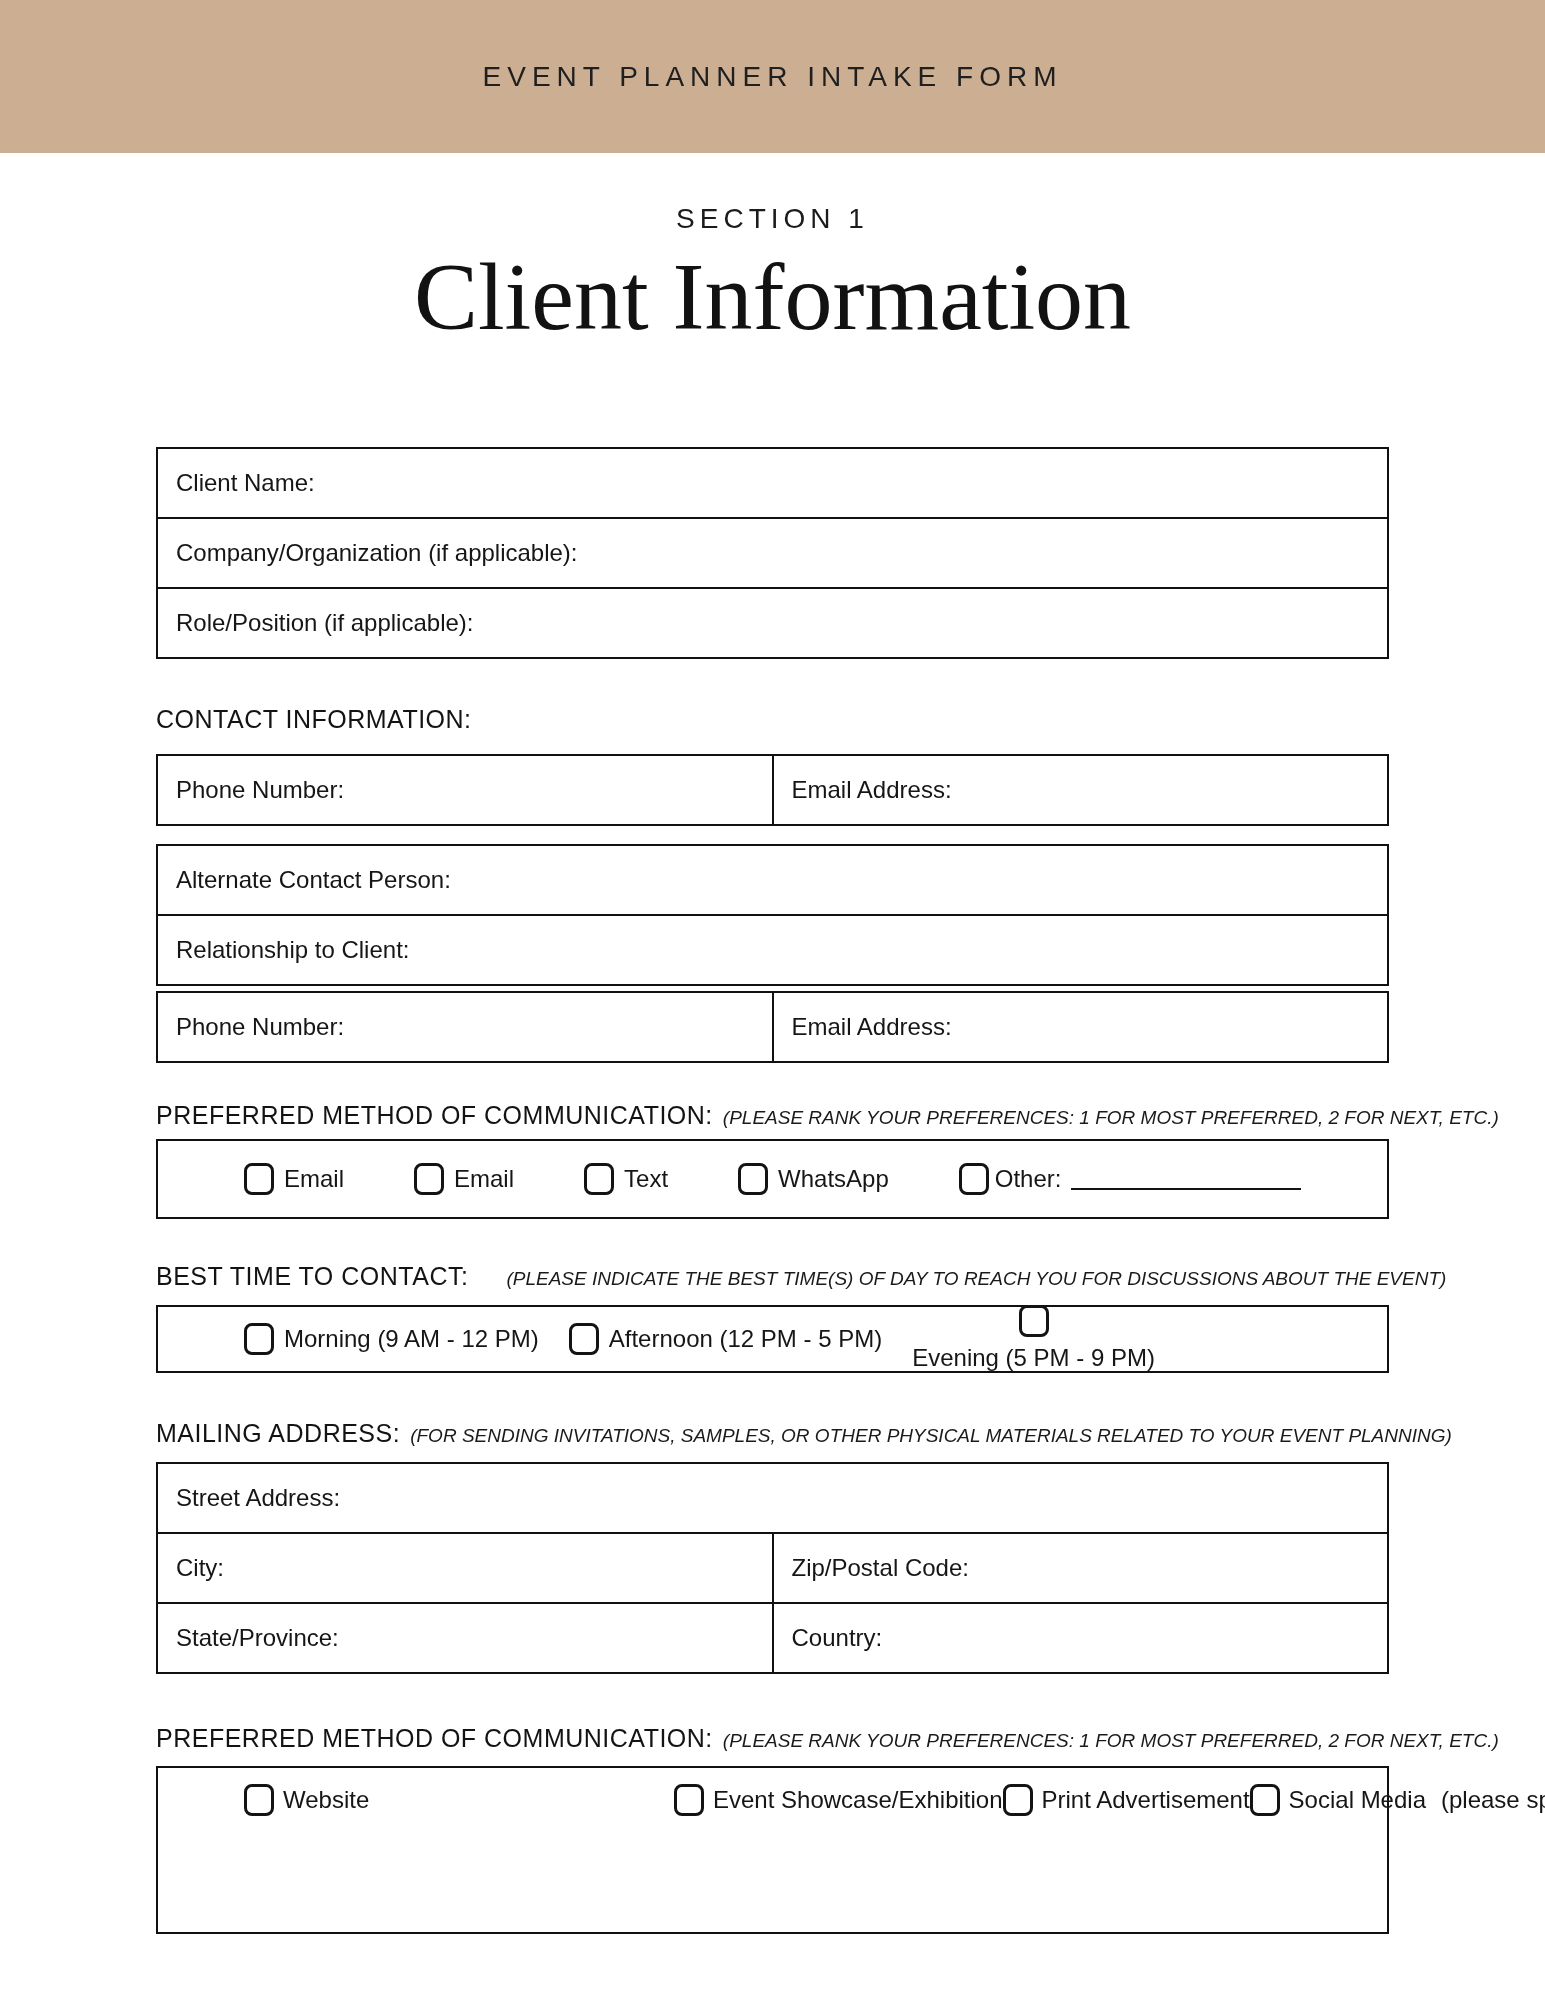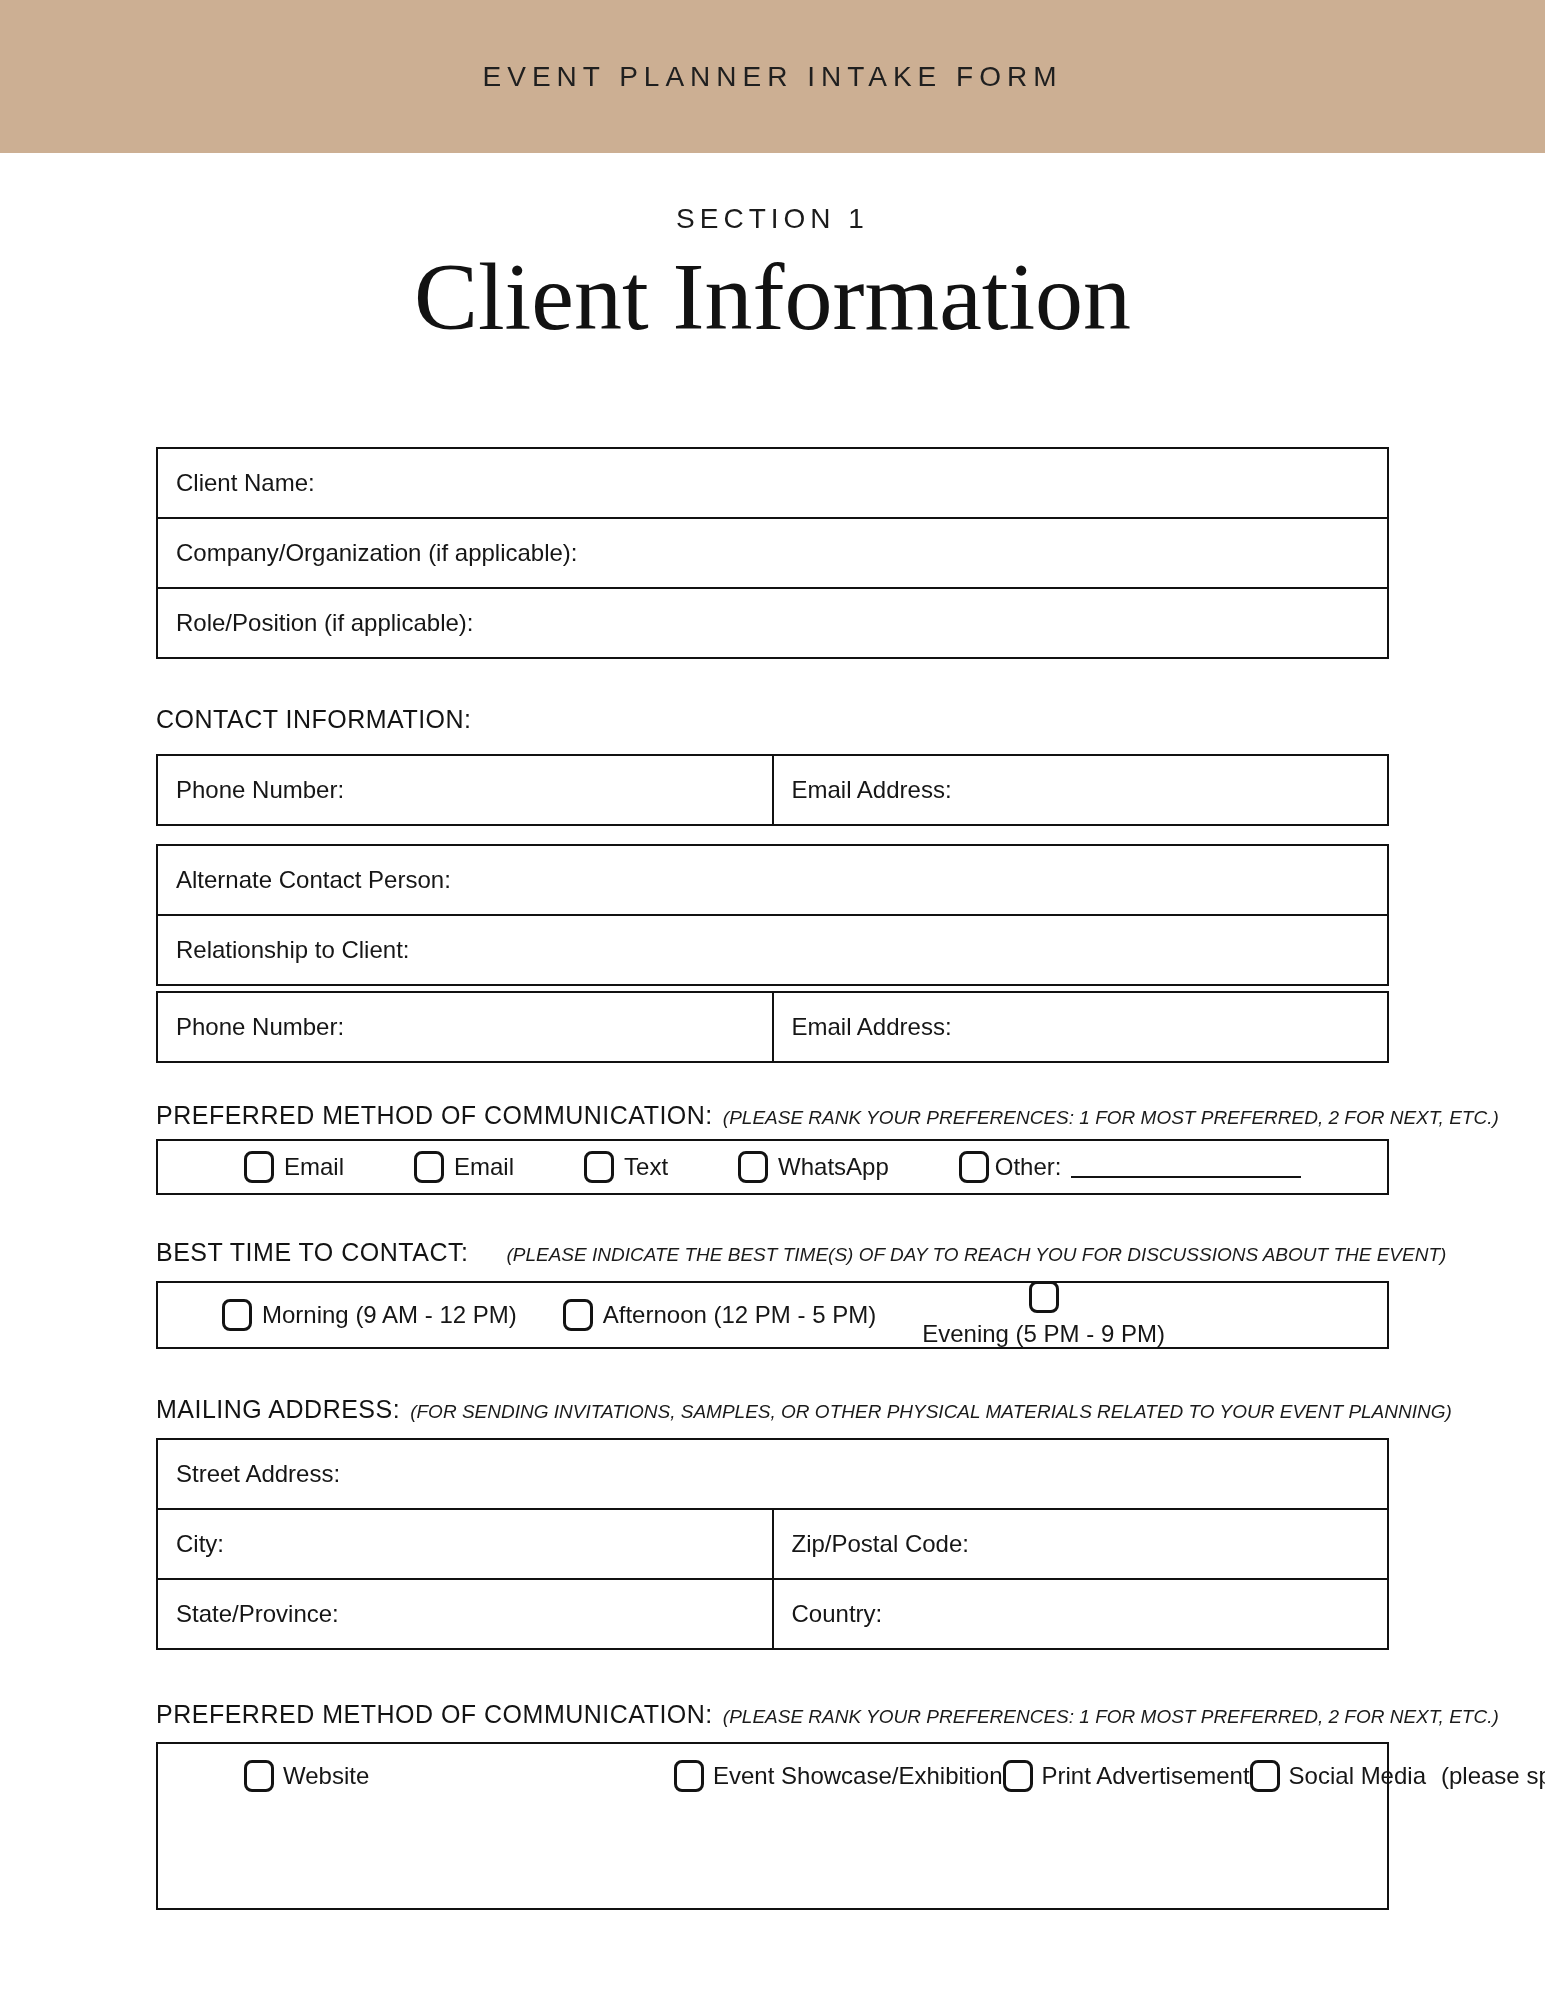--- a/index.html
+++ b/index.html
@@ -47,22 +47,22 @@
   .h-contact { margin-top:46px; }
   .h-pref1 { margin-top:38px; }
   .h-best { margin-top:43px;gap:28px; }
   .h-mail { margin-top:46px; }
   .h-pref2 { margin-top:50px; }
 
   .opt-box {
     border:2px solid #111; background:#fff;
     display:flex; align-items:center;
   }
-  .box-pref1 { margin-top:9px; height:56px; padding-left:86px; gap:70px; }
-  .box-best { margin-top:14px; height:68px; padding-left:64px; gap:46px; }
+  .box-pref1 { margin-top:9px; height:80px; padding-left:86px; gap:70px; }
+  .box-best { margin-top:14px; height:68px; padding-left:86px; gap:30px; }
 
   .opt { display:flex; align-items:center; gap:10px; font-size:24px; white-space:nowrap; }
   .cb {
     width:30px; height:32px; border:3px solid #131313; border-radius:8px;
     background:#fff; flex:0 0 auto; display:inline-block;
   }
   .line {
     display:inline-block; border-bottom:2px solid #131313; height:22px;
     margin-left:4px;
   }

